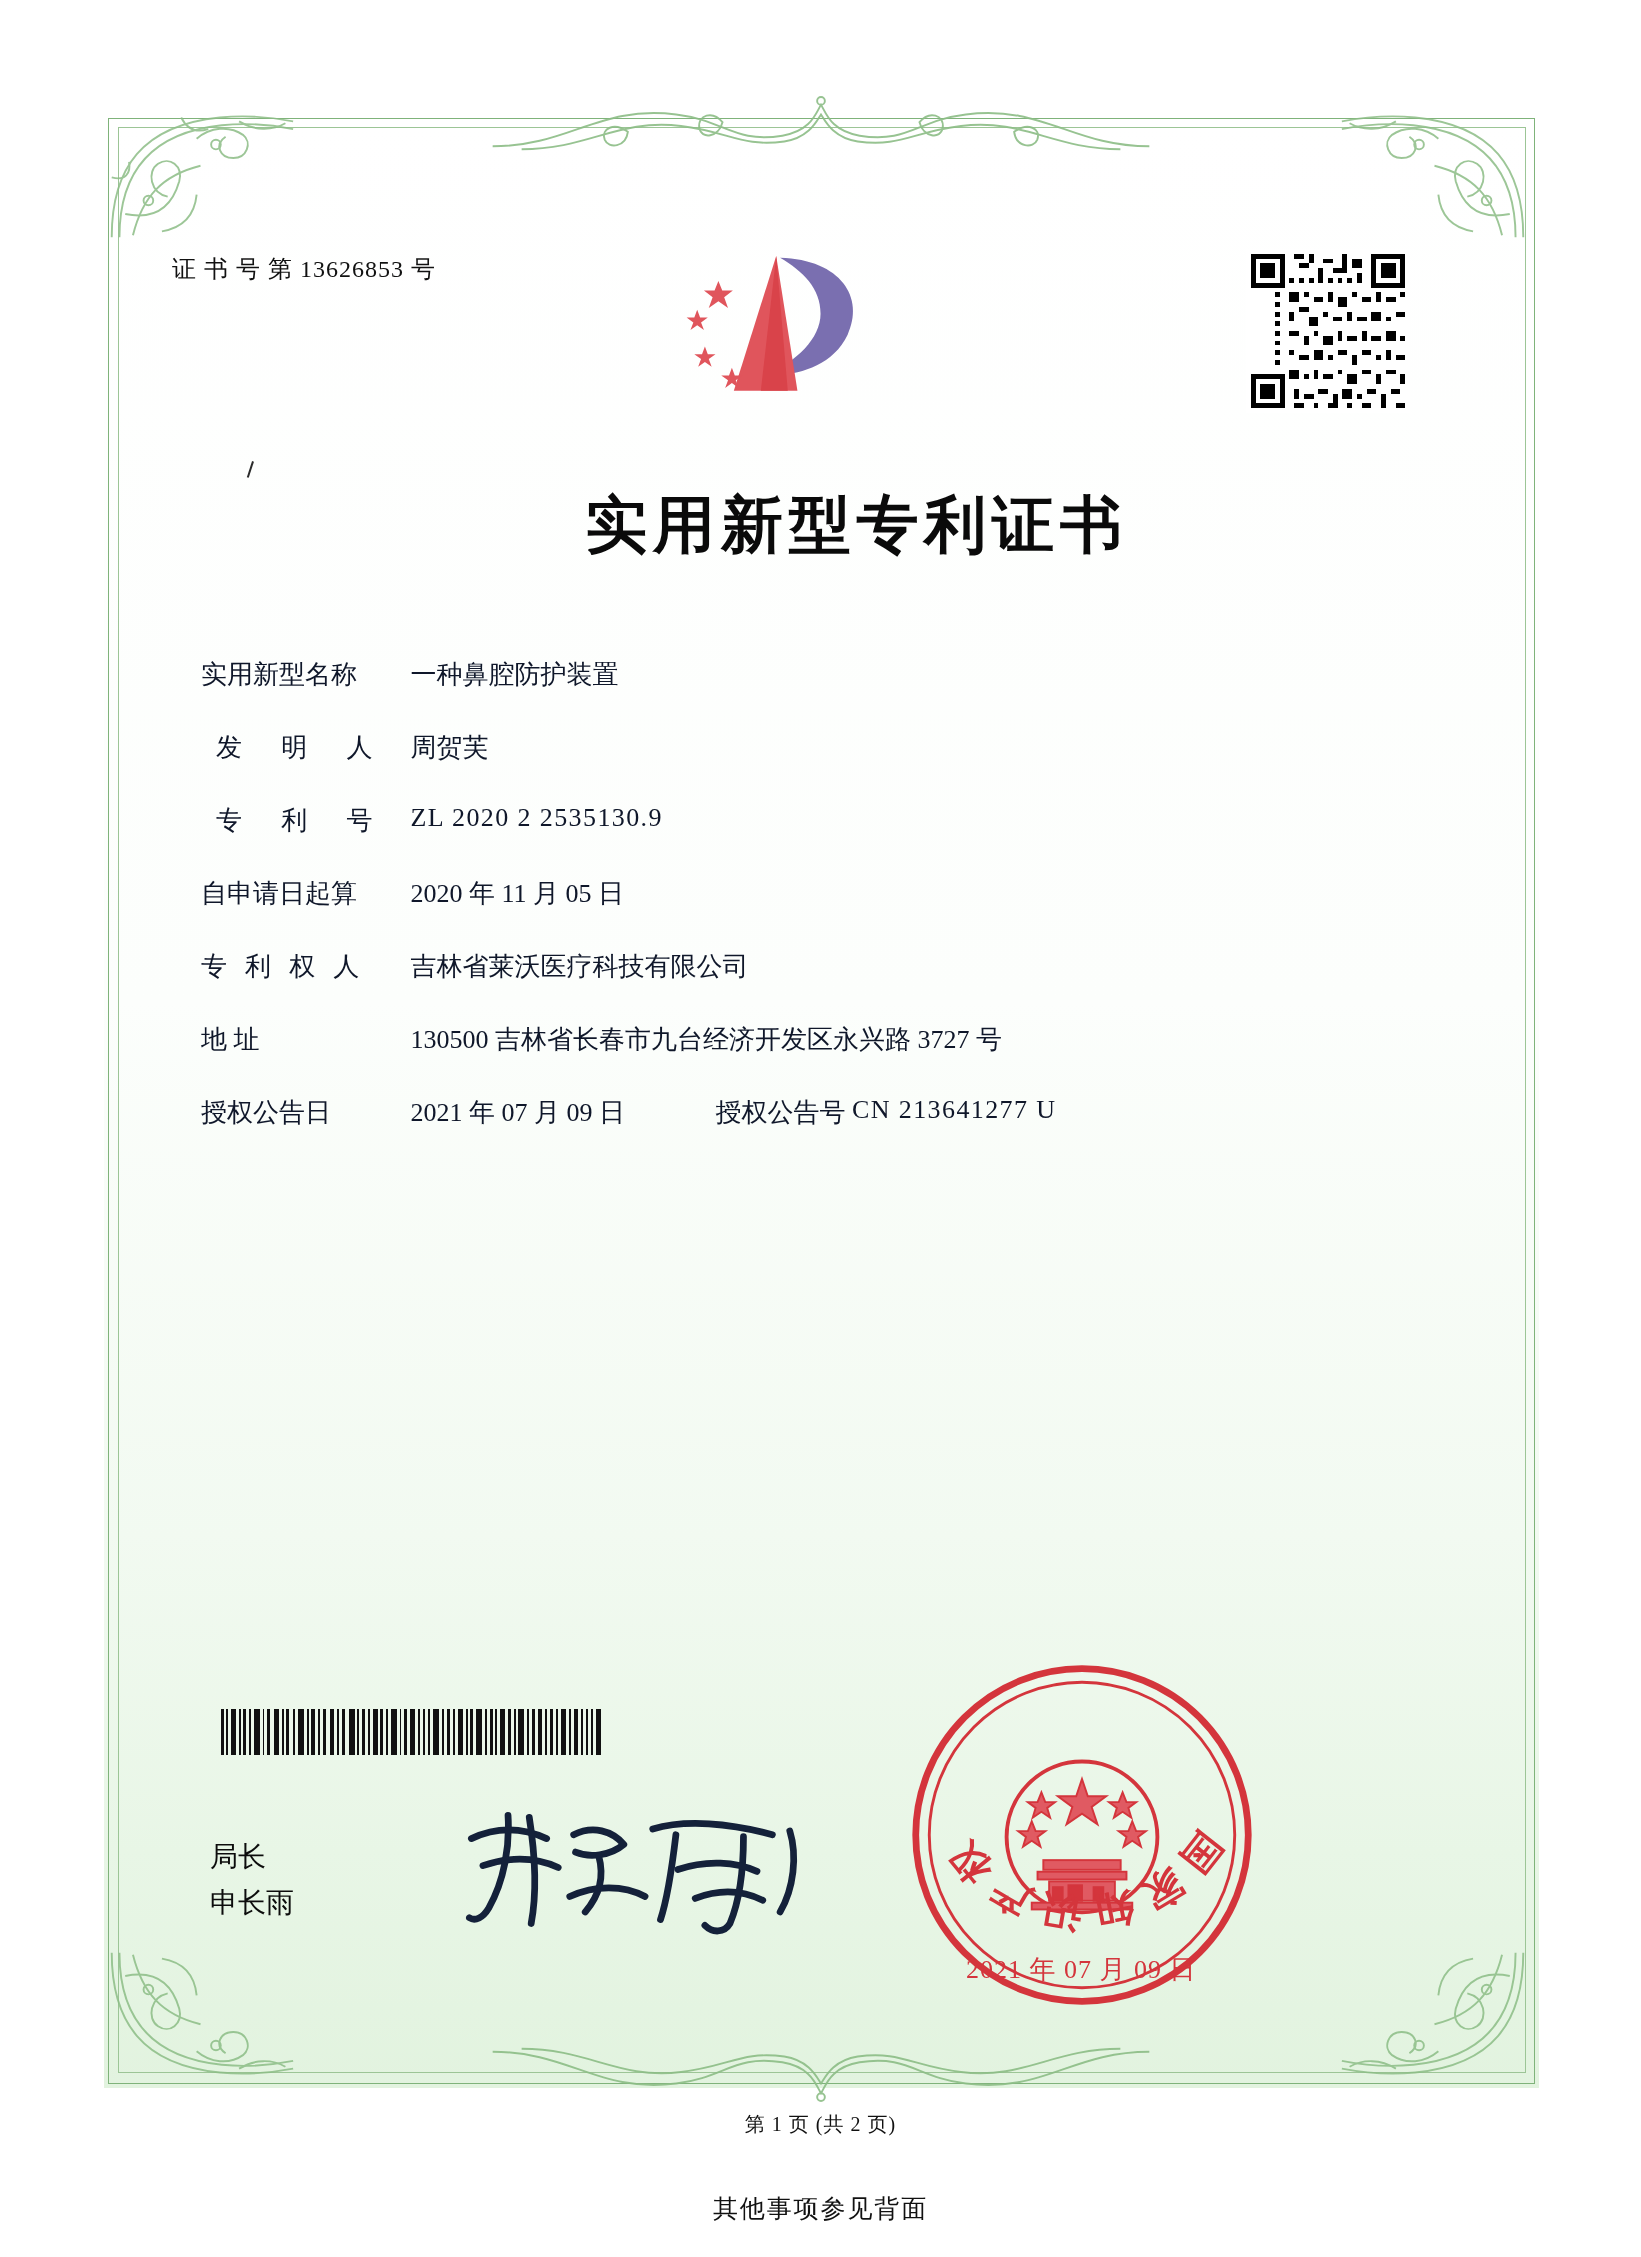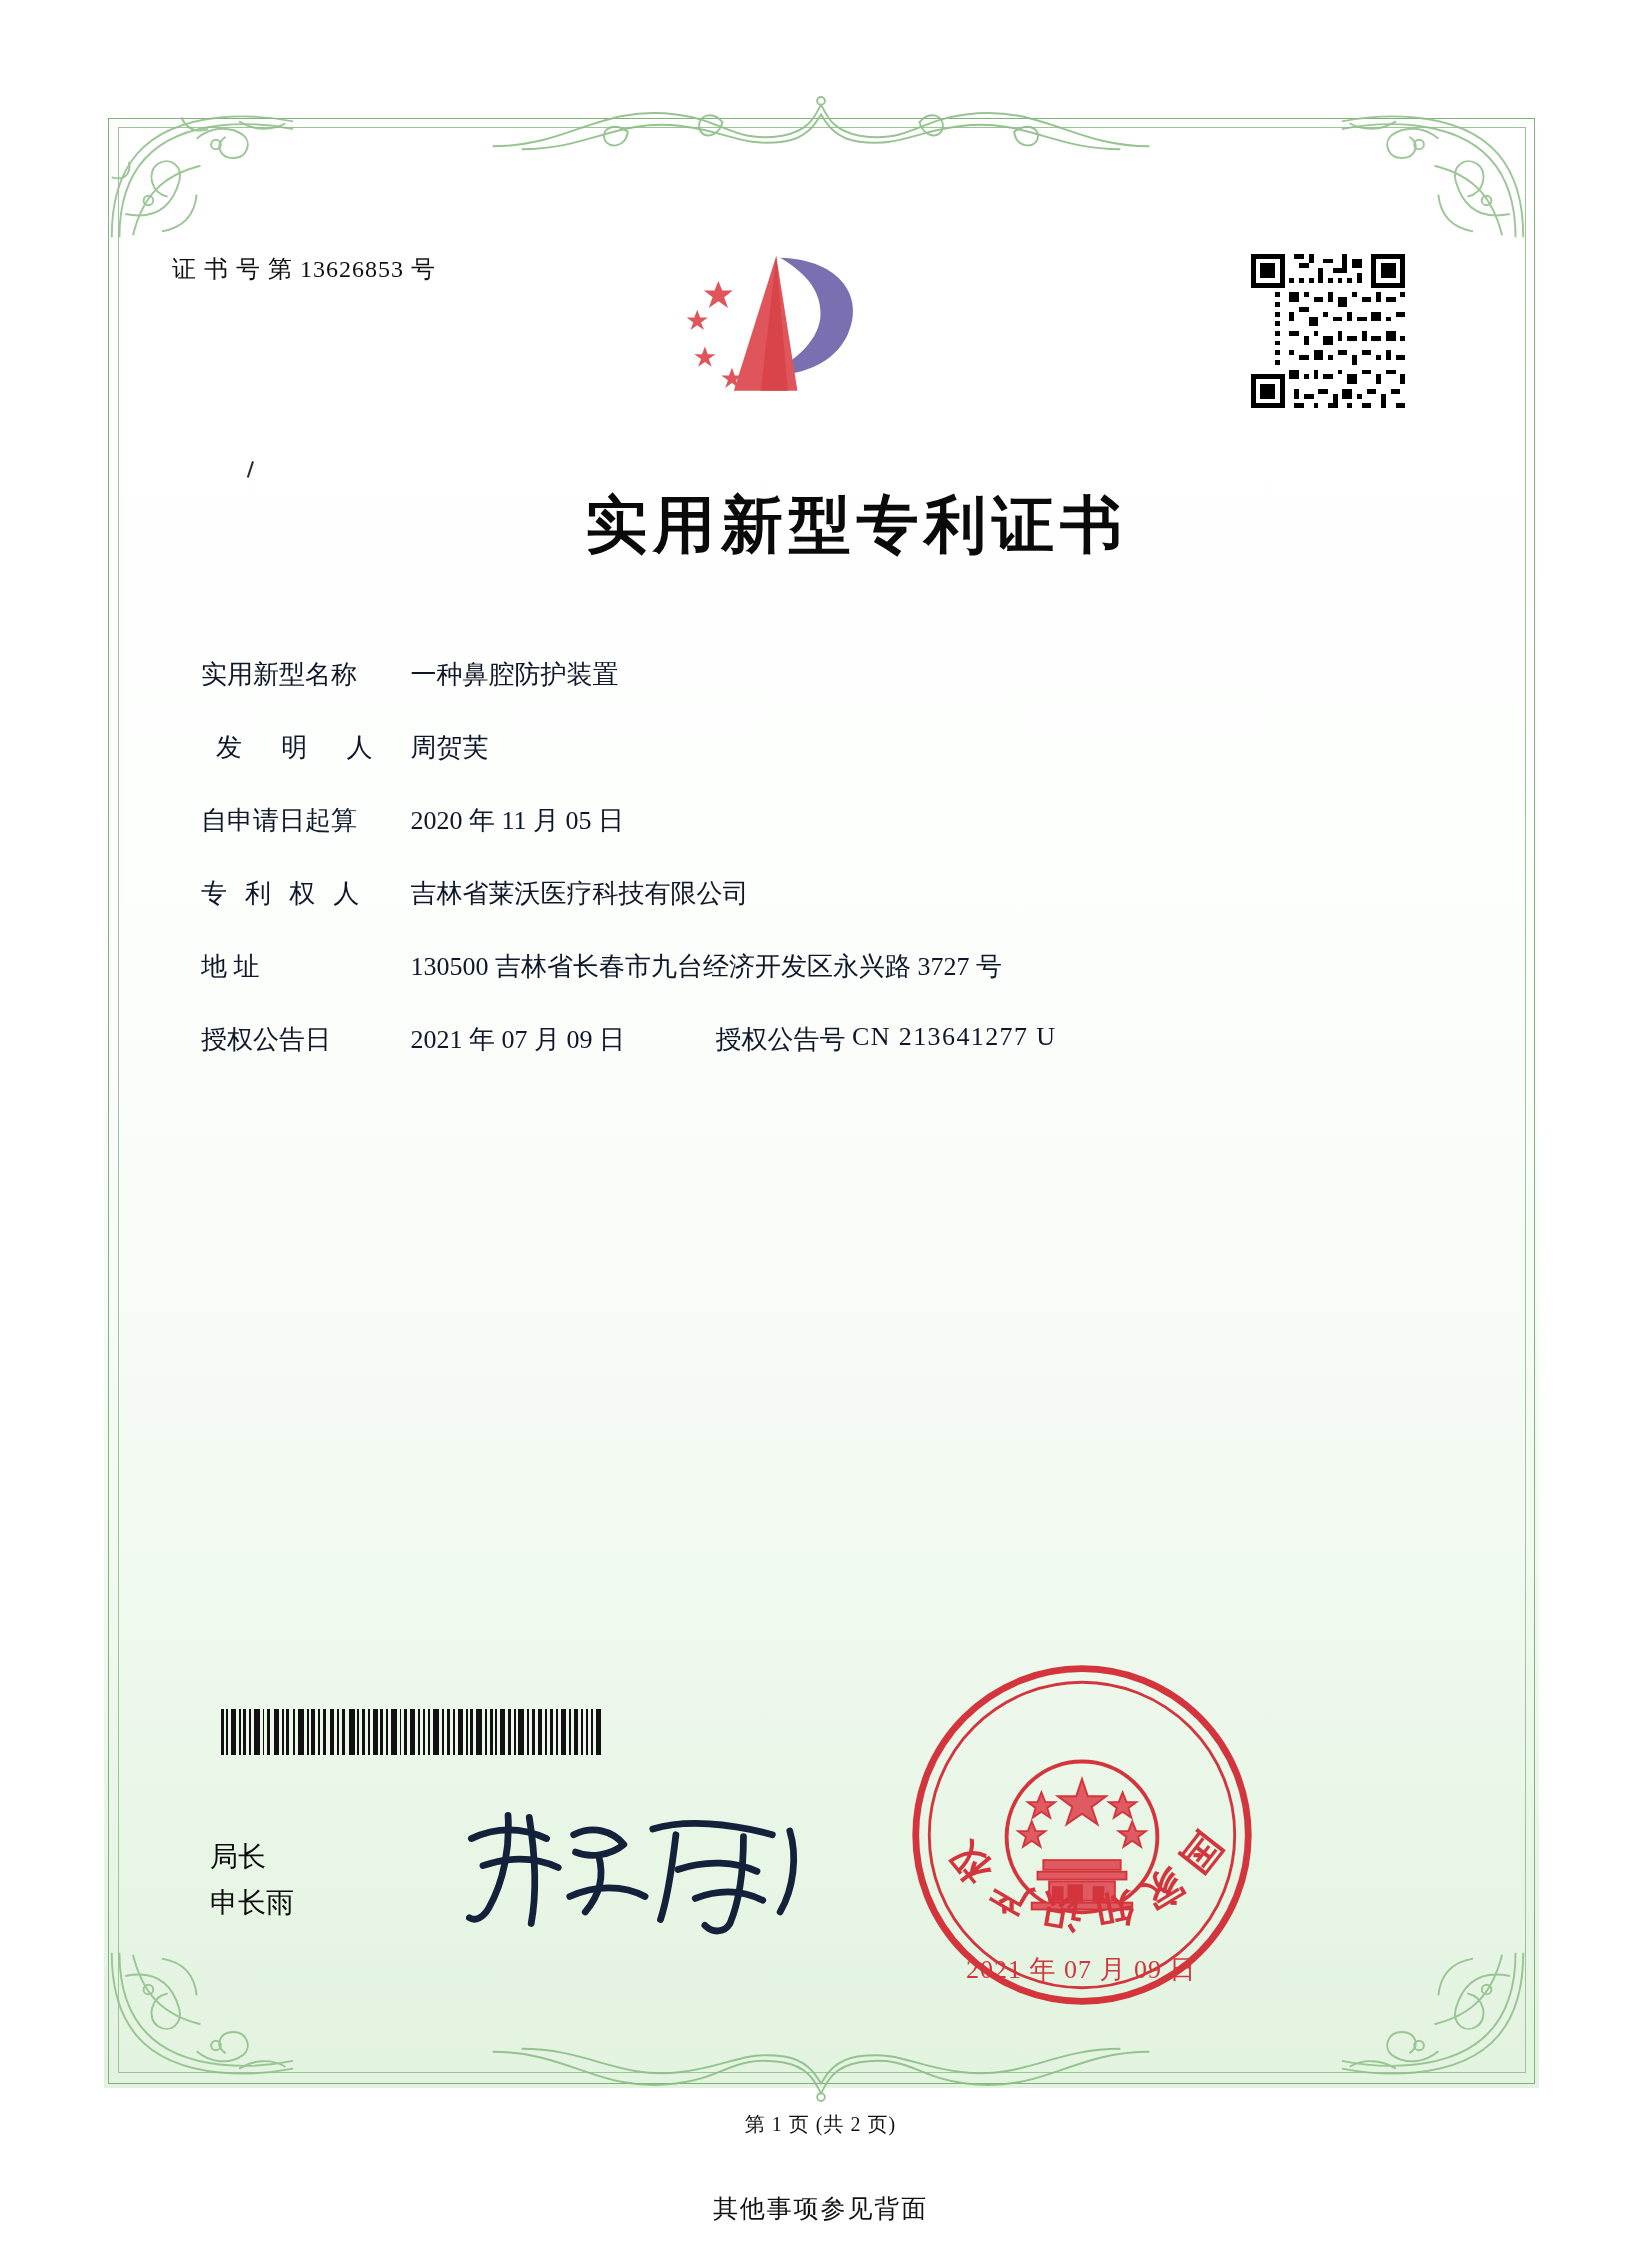--- a/index.html
+++ b/index.html
@@ -479,20 +479,24 @@
     <div class="frow">
       <span class="flabel j5">实用新型名称</span>
       <span class="fvalue">一种鼻腔防护装置</span>
     </div>
 
     <div class="frow">
       <span class="flabel j3">发  明  人</span>
       <span class="fvalue">周贺芙</span>
     </div>
 
+    <div class="frow">
+      <span class="flabel j3">专  利  号</span>
+      <span class="fvalue mono">ZL 2020 2 2535130.9</span>
+    </div>
 
     <div class="frow">
       <span class="flabel j5">自申请日起算</span>
       <span class="fvalue">2020 年 11 月 05 日</span>
     </div>
 
     <div class="frow">
       <span class="flabel j4">专 利 权 人</span>
       <span class="fvalue">吉林省莱沃医疗科技有限公司</span>
     </div>

